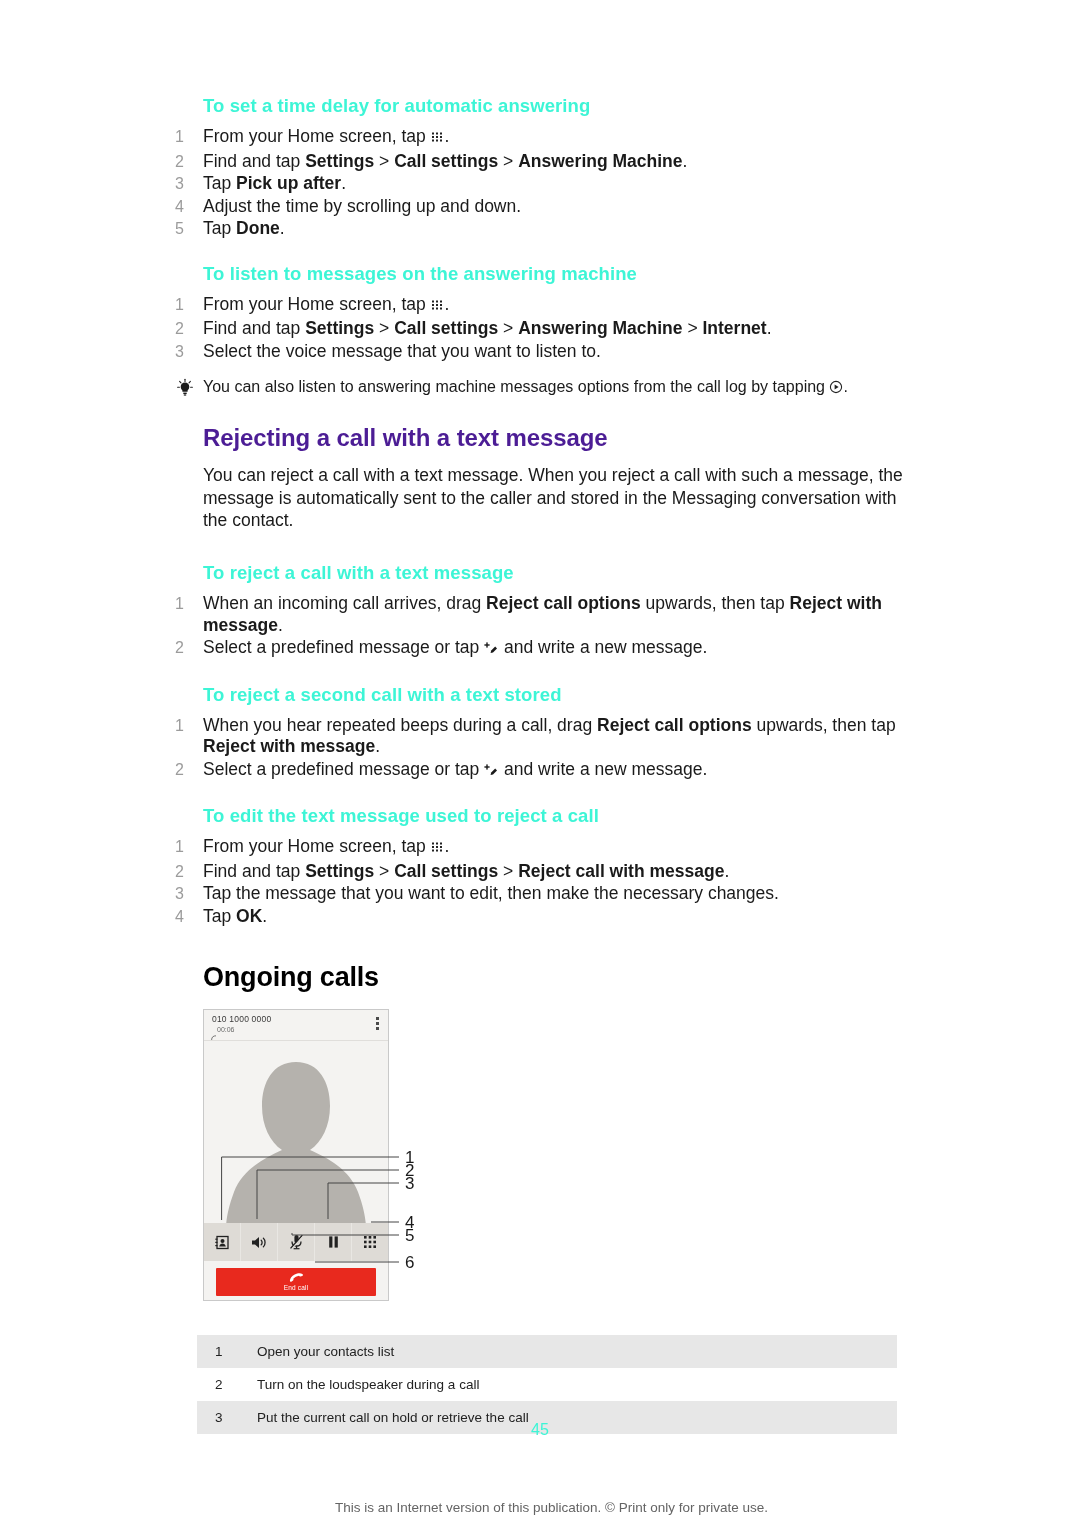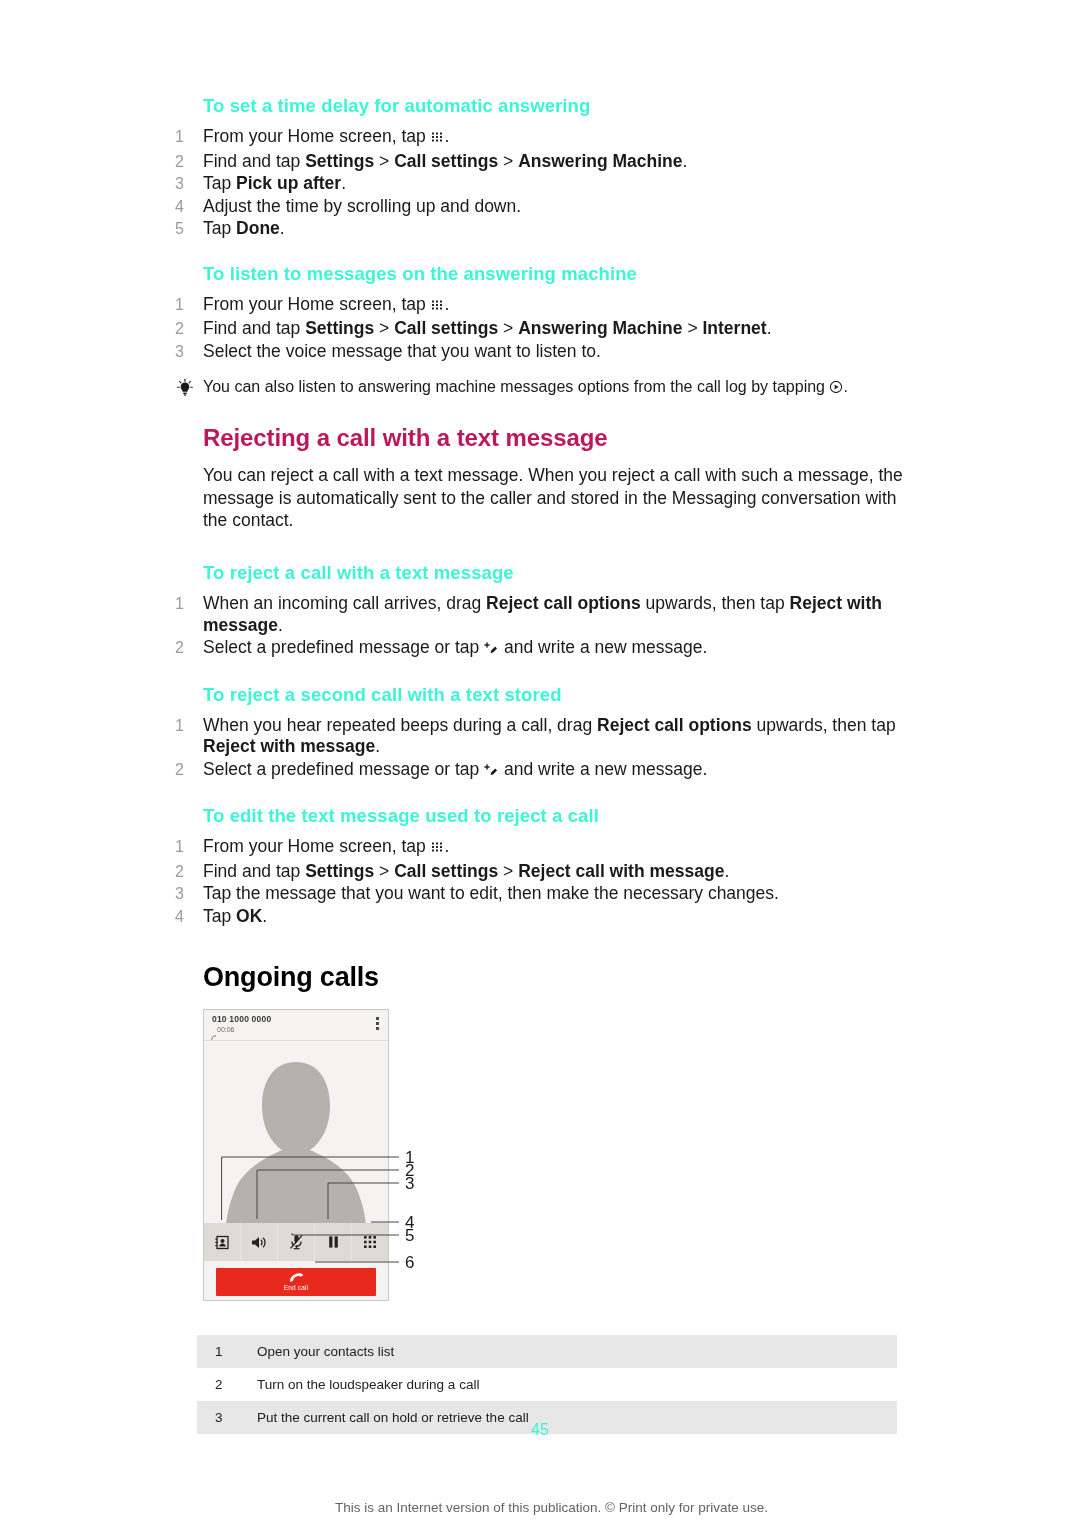--- a/index.html
+++ b/index.html
@@ -34,21 +34,21 @@
     font-size: 18.5px;
     font-weight: bold;
     margin: 0 0 9px 28px;
     letter-spacing: 0.1px;
     line-height: 1.2;
   }
   h2.major {
     font-size: 24px;
     font-weight: bold;
     margin: 15px 0 12px 28px;
-    color: #be185d;
+    color: #4c1d95;
     letter-spacing: -0.1px;
   }
   h1.chapter {
     font-size: 27px;
     font-weight: bold;
     margin: 0 0 16px 28px;
     color: #000;
     letter-spacing: -0.2px;
   }
 
@@ -140,21 +140,21 @@
   .ph-status {
     position: relative;
     height: 30px;
     background: #f4f3f1;
     border-bottom: 1px solid #e0dedb;
   }
   .ph-num {
     position: absolute;
     left: 8px; top: 4px;
     font-size: 8.5px;
-    font-weight: bold;
+    font-weight: normal;
     color: #3a3a3a;
     letter-spacing: 0.2px;
   }
   .ph-timer {
     position: absolute;
     left: 13px; top: 16px;
     font-size: 7px;
     color: #6a6a6a;
   }
   .ph-timer-ico {

